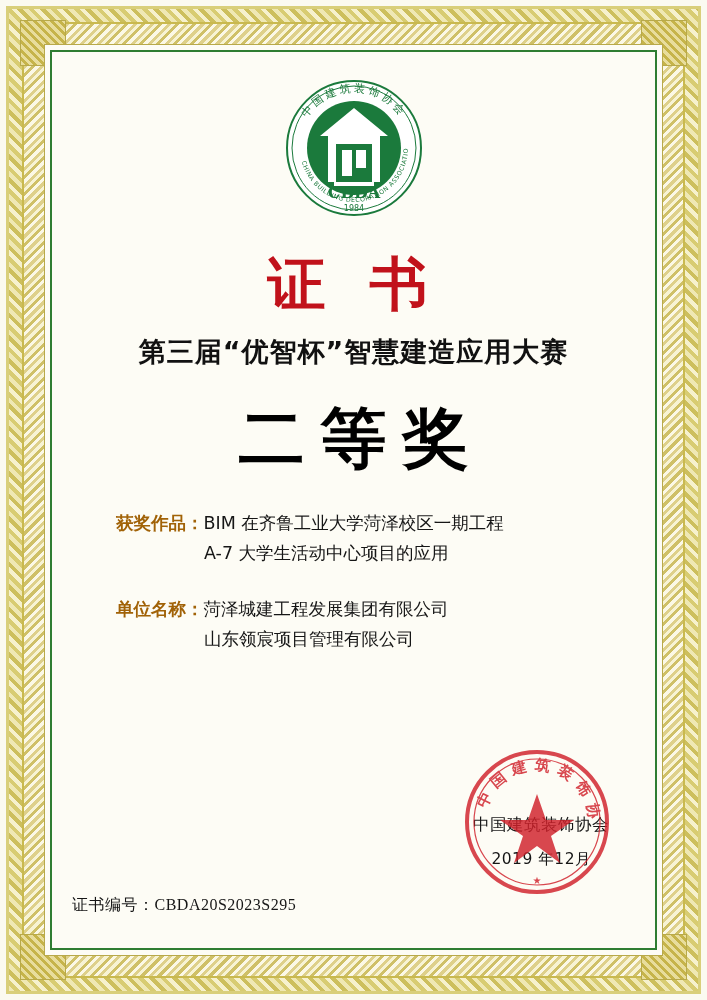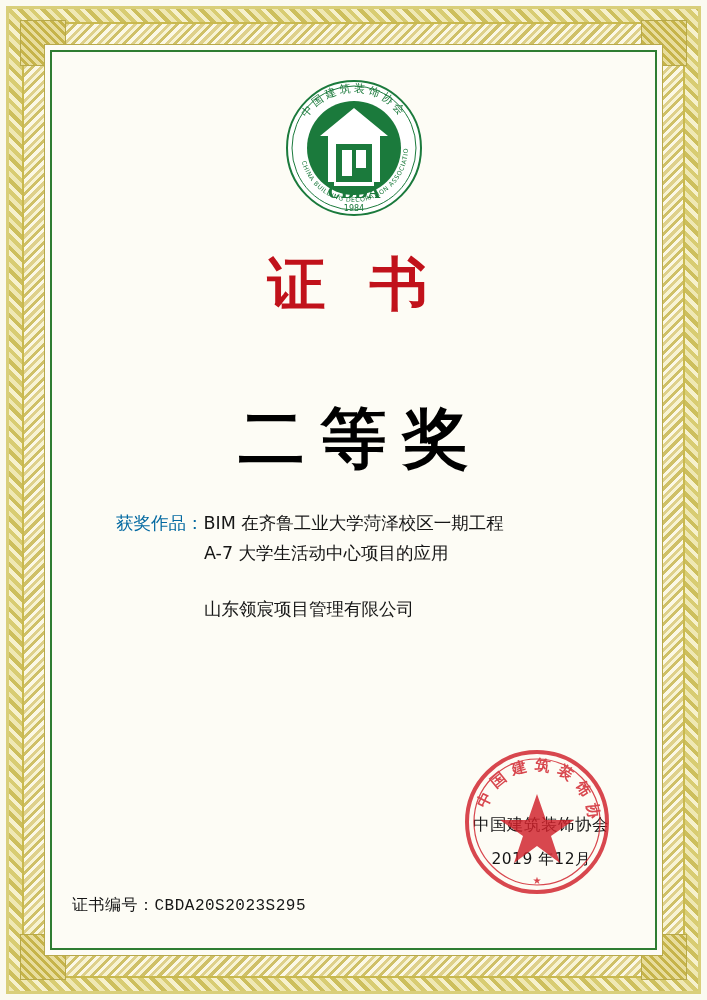--- a/index.html
+++ b/index.html
@@ -139,32 +139,32 @@
     right: 40px;
   }
   .field-block { margin-bottom: 26px; }
   .field-line {
     font-size: 17.5px;
     color: #161616;
     line-height: 30px;
     white-space: nowrap;
   }
   .field-line.indent { padding-left: 88px; }
-  .field-label { color: #0369a1; }
+  .field-label { color: #a16207; font-weight: bold; }
 
   .footer {
     position: absolute;
     bottom: 28px;
     left: 16px;
     font-size: 16px;
     color: #161616;
     letter-spacing: 0.5px;
   }
   .cert-no-value {
-    font-family: Liberation Mono, monospace;
+    font-family: Liberation Serif, serif;
     letter-spacing: 0.5px;
   }
 
   
   .seal {
     position: absolute;
     right: 34px;
     bottom: 42px;
     width: 160px;
     height: 160px;
@@ -222,35 +222,39 @@
           <path id="ringbot" d="M70,70 m-54,0 a54,54 0 0,0 108,0" fill="none"></path>
           <text font-family="DejaVu Sans, sans-serif" font-size="6.2" fill="#1b7a3c" letter-spacing="0.6">
             <textPath href="#ringbot" startOffset="8%">CHINA BUILDING DECORATION ASSOCIATION</textPath>
           </text>
         </svg>
       </div>
     </div>
 
     <div class="title-main">证书</div>
 
+    <div class="subtitle">第三届“优智杯”智慧建造应用大赛</div>
 
     <div class="award-level">二等奖</div>
 
     <div class="fields">
 
       <div class="field-block">
         <div class="field-line">
           <span class="field-label">获奖作品：</span><span>BIM 在齐鲁工业大学菏泽校区一期工程</span>
         </div>
         <div class="field-line indent">
           <span>A-7 大学生活动中心项目的应用</span>
         </div>
       </div>
 
       <div class="field-block">
+        <div class="field-line">
+          <span class="field-label">单位名称：</span><span>菏泽城建工程发展集团有限公司</span>
+        </div>
         <div class="field-line indent">
           <span>山东领宸项目管理有限公司</span>
         </div>
       </div>
 
 
     </div>
 
     <div class="issuer">中国建筑装饰协会</div>
     <div class="issue-date">2019 年12月</div>

